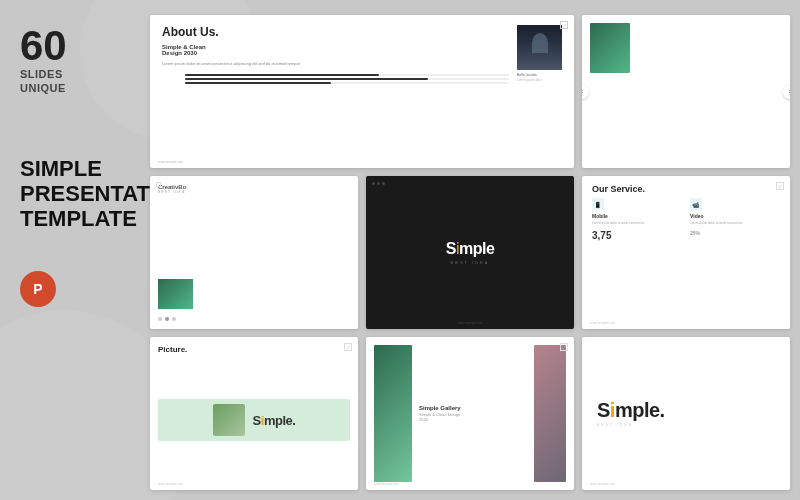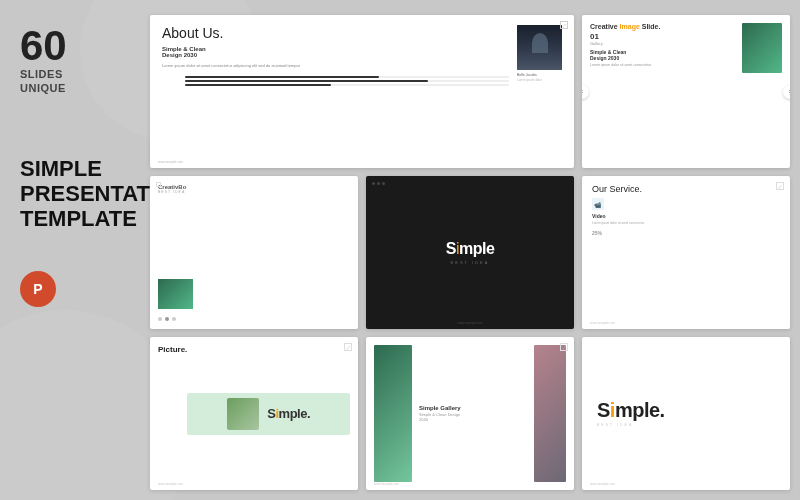--- a/index.html
+++ b/index.html
@@ -92,22 +92,22 @@
       padding: 10px 12px;
       gap: 8px;
     }
     .slide-1-left {
       flex: 1;
       display: flex;
       flex-direction: column;
       gap: 3px;
     }
     .slide-1-title {
-      font-size: 14px;
-      font-weight: 400;
+      font-size: 12px;
+      font-weight: 700;
       color: #222;
       margin-bottom: 2px;
     }
     .slide-1-sub {
       font-size: 6px;
       font-weight: 600;
       color: #333;
     }
     .slide-1-desc {
       font-size: 4px;
@@ -334,21 +334,21 @@
     
     .slide-6 {
       grid-column: 3;
       grid-row: 2;
       padding: 8px 10px;
       display: flex;
       flex-direction: column;
     }
     .our-service-title {
       font-size: 9px;
-      font-weight: 400;
+      font-weight: 700;
       color: #222;
       margin-bottom: 4px;
     }
     .service-columns {
       display: flex;
       gap: 8px;
       flex: 1;
     }
     .service-col {
       flex: 1;
@@ -483,32 +483,20 @@
         <div class="person-silhouette"></div>
       </div>
       <div class="person-info">Belle Jacobs</div>
       <div style="font-size:3px;color:#bbb;margin-top:1px">Lorem ipsum dolor</div>
     </div>
     <div class="slide-corner-icon">⤢</div>
     <div class="slide-url">www.example.com</div>
   </div>
 
   <div class="slide-card slide-2" style="position:relative;">
-    <div class="slide-2-left">
-      <div class="creative-label">
-        Creative <span>Image</span> Slide.
-      </div>
-      <div class="slide-num">01</div>
-      <div class="slide-num-sub">Gallery</div>
-      <div class="slide-2-sub">
-        <span>Simple &amp; Clean</span><br>
-        <span>Design 2030</span>
-      </div>
-      <div class="slide-2-desc">Lorem ipsum dolor sit amet consectetur</div>
-    </div>
     <div class="slide-2-right">
       <div class="plant-img"></div>
     </div>
 
     <div class="nav-arrow arrow-left">‹</div>
     <div class="nav-arrow arrow-right">›</div>
   </div>
 
   <div class="slide-card slide-4">
     <div class="slide-4-text">
@@ -536,31 +524,37 @@
       S<span>i</span>mple
     </div>
     <div class="best-idea">BEST IDEA</div>
     <div class="dark-url">www.example.com</div>
   </div>
 
   <div class="slide-card slide-6">
     <div class="our-service-title">Our Service.</div>
     <div class="service-columns">
       <div class="service-col">
+        <div class="service-icon-box">📱</div>
+        <div class="service-label">Mobile</div>
+        <div class="service-desc">Lorem ipsum dolor sit amet consectetur</div>
+        <div class="service-metric">3,75</div>
+      </div>
+      <div class="service-col">
         <div class="service-icon-box">📹</div>
         <div class="service-label">Video</div>
         <div class="service-desc">Lorem ipsum dolor sit amet consectetur</div>
         <div class="service-metric service-pct">25%</div>
       </div>
     </div>
     <div style="position:absolute;bottom:4px;left:8px;font-size:3px;color:#ccc">www.example.com</div>
     <div style="position:absolute;top:6px;right:6px;width:8px;height:8px;border:0.5px solid #ddd;display:flex;align-items:center;justify-content:center;font-size:4px;color:#bbb">⤢</div>
   </div>
 
-  <div class="slide-card" style="grid-column:1;grid-row:3;padding:8px;display:flex;position:relative;">
+  <div class="slide-card" style="grid-column:1;grid-row:3;padding:8px;display:flex;flex-direction:column;position:relative;">
     <div style="font-size:8px;font-weight:700;color:#222;margin-bottom:4px">Picture.</div>
     <div style="display:flex;gap:6px;flex:1;align-items:center">
       <div style="background:#d4edda;flex:1;border-radius:2px;height:42px;display:flex;align-items:center;justify-content:center;gap:8px;padding:4px">
         <div style="width:32px;height:32px;background:linear-gradient(135deg,#6b9e5e,#a8c5a0);border-radius:2px"></div>
         <div style="font-size:13px;font-weight:800;color:#333;letter-spacing:-0.5px">S<span style="color:#f59e0b">i</span>mple.</div>
       </div>
     </div>
     <div style="position:absolute;bottom:4px;left:8px;font-size:3px;color:#ccc">www.example.com</div>
     <div style="position:absolute;top:6px;right:6px;width:8px;height:8px;border:0.5px solid #ddd;display:flex;align-items:center;justify-content:center;font-size:4px;color:#bbb">⤢</div>
   </div>

